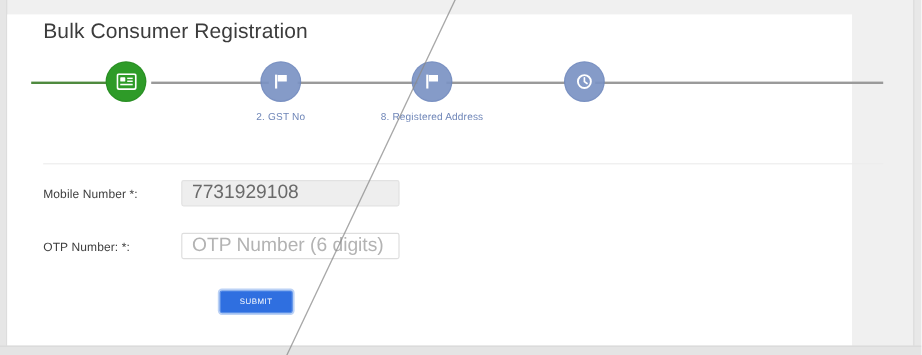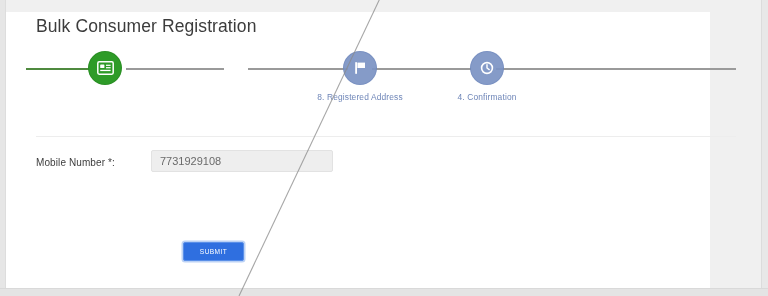--- a/index.html
+++ b/index.html
@@ -160,21 +160,21 @@
   .form-control {
     position: absolute;
     left: 145px;
     top: 0;
     width: 182px;
     height: 22px;
     box-sizing: border-box;
     border: 1px solid #dedede;
     border-radius: 2px;
     font-family: "Liberation Sans", sans-serif;
-    font-size: 11px;
+    font-size: 16px;
     padding: 0 8px;
     line-height: 20px;
     background: #ffffff;
     color: #5a5a5a;
     outline: none;
   }
   .form-control.readonly {
     background: #eeeeee;
     border-color: #e2e2e2;
     color: #6a6a6a;
@@ -251,20 +251,31 @@
               <rect x="0.8" y="0.8" width="15.4" height="12.4" rx="1.4" fill="none" stroke="#ffffff" stroke-width="1.5"></rect>
               <rect x="3.2" y="3.4" width="4.2" height="3.6" rx="0.6" fill="#ffffff"></rect>
               <rect x="9" y="3.7" width="4.6" height="1.2" fill="#ffffff"></rect>
               <rect x="9" y="6.1" width="4.6" height="1.2" fill="#ffffff"></rect>
               <rect x="3.2" y="8.8" width="10.4" height="1.3" fill="#ffffff"></rect>
             </svg>
           </span>
         </div>
       </div>
 
+      <div class="step" style="left:228px;">
+        <div class="step-bubble pending">
+          <span>
+            <svg width="15" height="14" viewBox="0 0 15 14">
+              <rect x="2.2" y="1.2" width="1.8" height="11.6" fill="#ffffff"></rect>
+              <path d="M4.4 1.6 h7.6 v5.4 h-7.6 z" fill="#ffffff"></path>
+            </svg>
+          </span>
+        </div>
+        <div class="step-label pending">2. GST No</div>
+      </div>
 
       <div class="step" style="left:354px;">
         <div class="step-bubble pending">
           <span>
             <svg width="15" height="14" viewBox="0 0 15 14">
               <rect x="2.2" y="1.2" width="1.8" height="11.6" fill="#ffffff"></rect>
               <path d="M4.4 1.6 h7.6 v5.4 h-7.6 z" fill="#ffffff"></path>
             </svg>
           </span>
         </div>
@@ -273,33 +284,36 @@
 
       <div class="step" style="left:481px;">
         <div class="step-bubble pending">
           <span>
             <svg width="14" height="14" viewBox="0 0 14 14">
               <circle cx="7" cy="7" r="5.4" fill="none" stroke="#ffffff" stroke-width="1.6"></circle>
               <path d="M7 3.8 V7 L9.2 8.6" fill="none" stroke="#ffffff" stroke-width="1.4" stroke-linecap="round"></path>
             </svg>
           </span>
         </div>
-        <div class="step-label pending">4. Confirmation</div>
       </div>
     </div>
 
     <div class="divider"></div>
 
     <div class="form">
 
       <div class="form-row">
         <div class="form-label">Mobile Number *:</div>
         <input class="form-control readonly" type="text" readonly="" value="7731929108" style="">
       </div>
 
+      <div class="form-row" style="margin-top:11px;">
+        <div class="form-label">OTP Number: *:</div>
+        <input class="form-control" type="text" placeholder="OTP Number (6 digits)" style="">
+      </div>
 
 
       <div class="submit-wrap">
         <button class="submit-button">SUBMIT</button>
       </div>
     </div>
   </div>
 
   <div class="gutter-bottom"></div>
 

